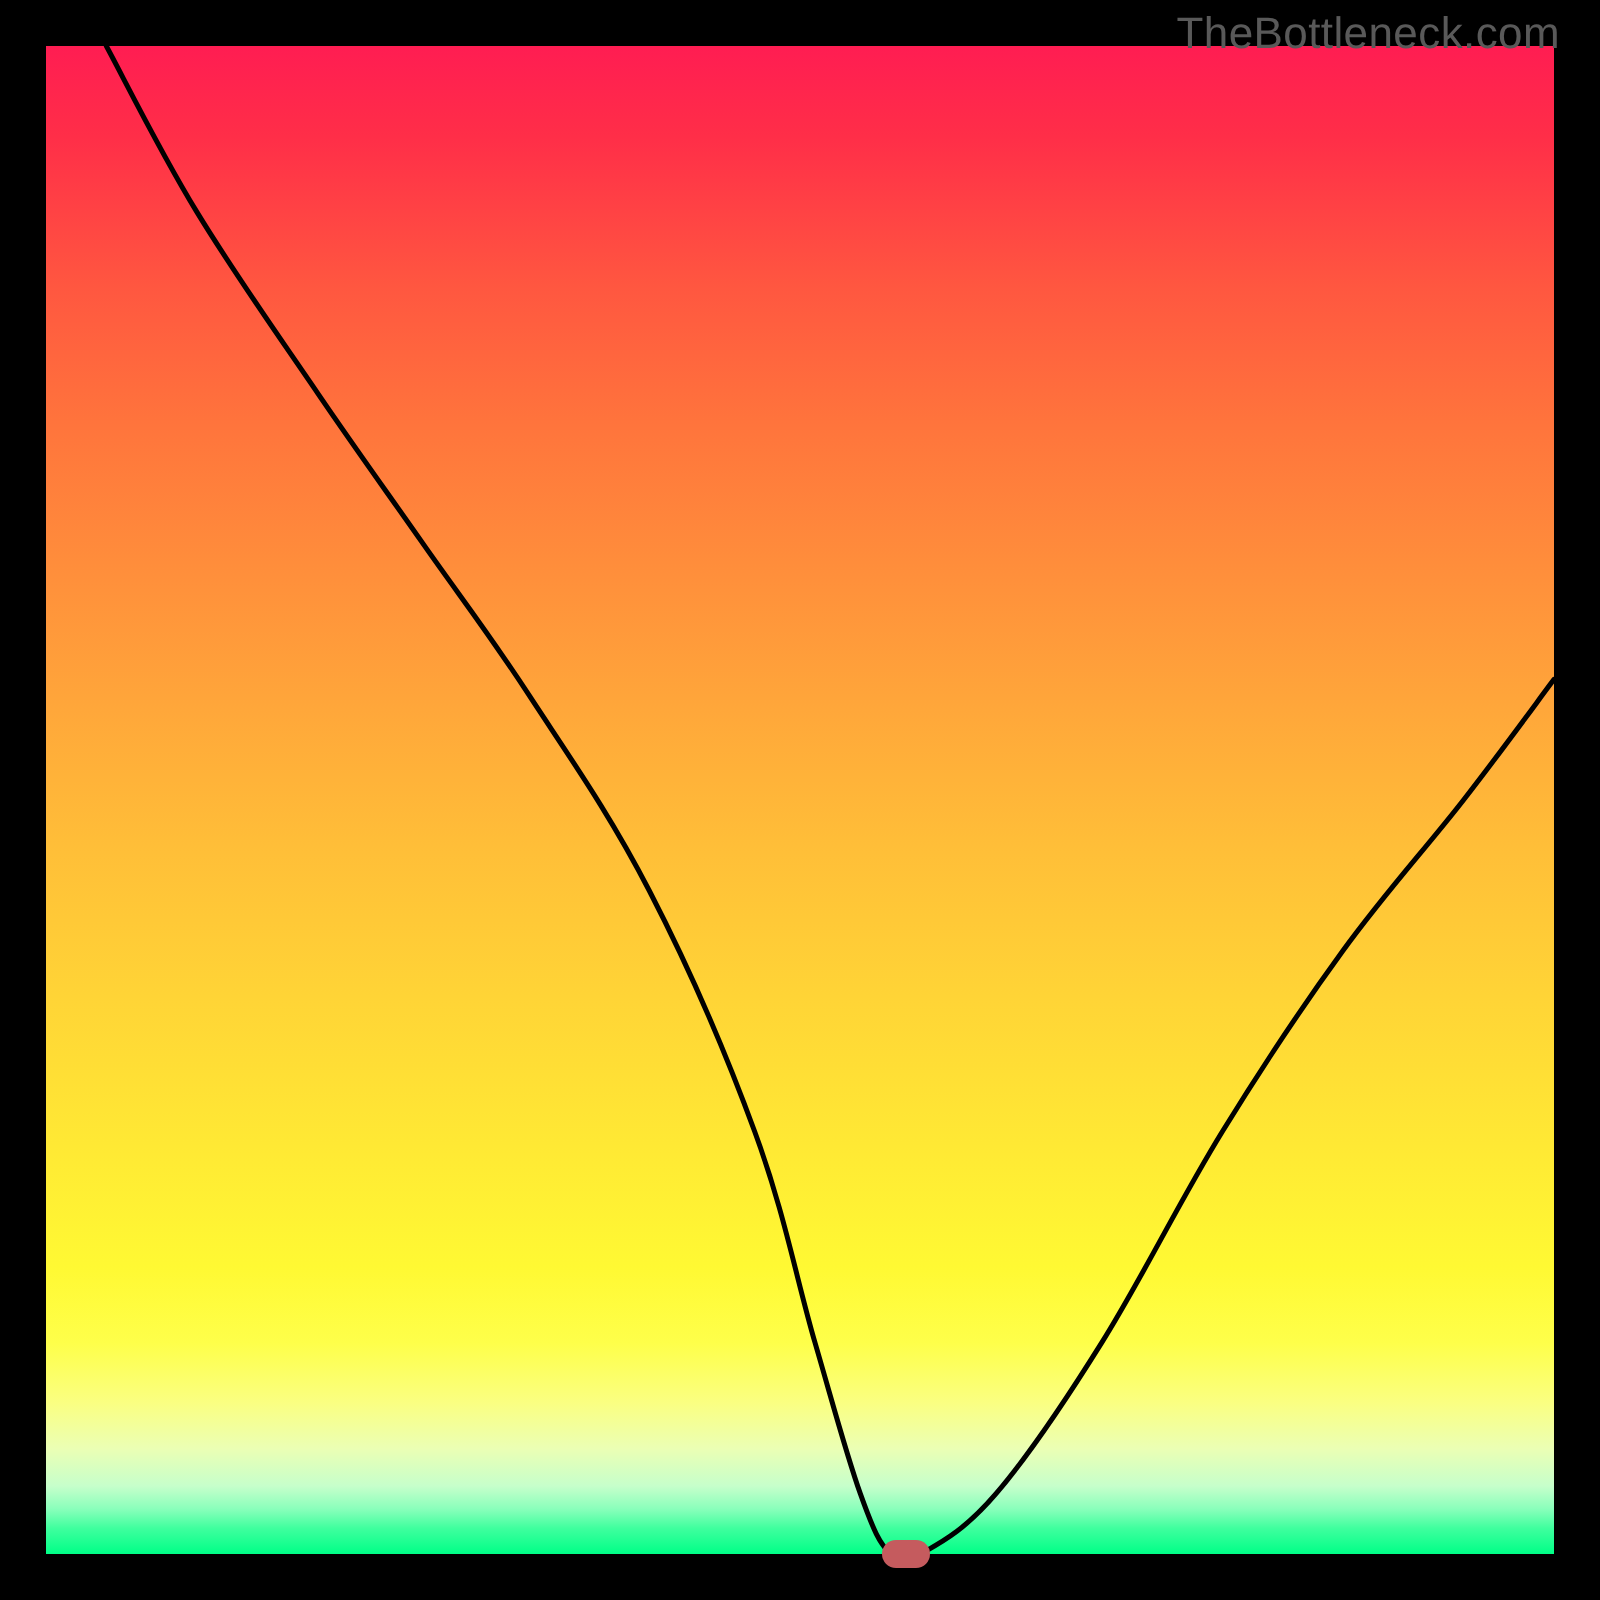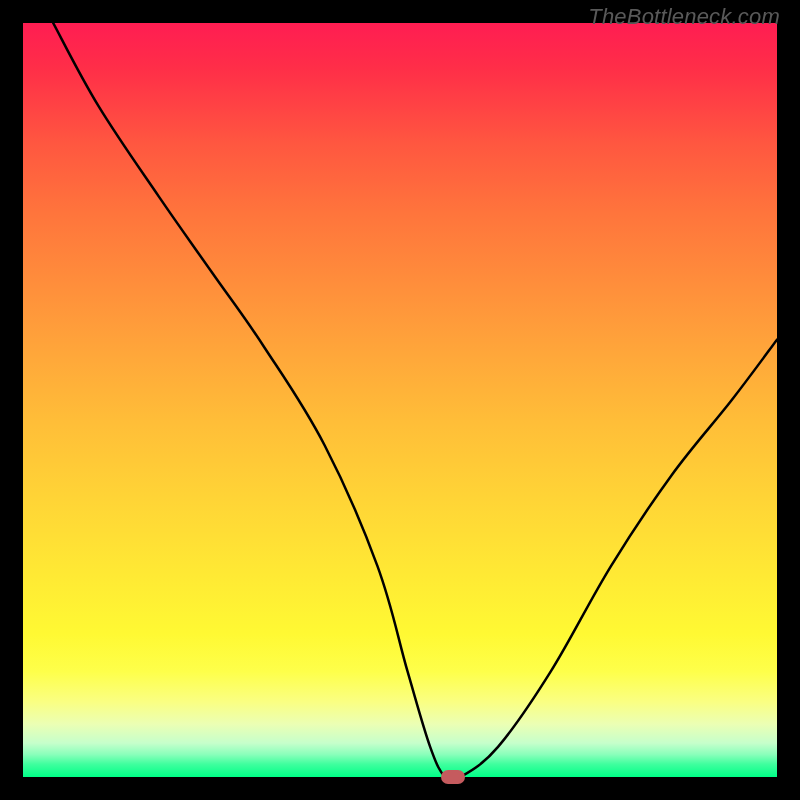--- a/index.html
+++ b/index.html
@@ -13,21 +13,20 @@
   }
   .watermark {
     position: absolute;
     top: 4px;
     right: 20px;
     z-index: 5;
     color: #595959;
     font-size: 22px;
     font-weight: 400;
     letter-spacing: 0.2px;
-    font-style: italic;
   }
   .plot-area {
     position: absolute;
     left: 23px;
     top: 23px;
     width: 754px;
     height: 754px;
   }
   .gradient-bg {
     position: absolute;

